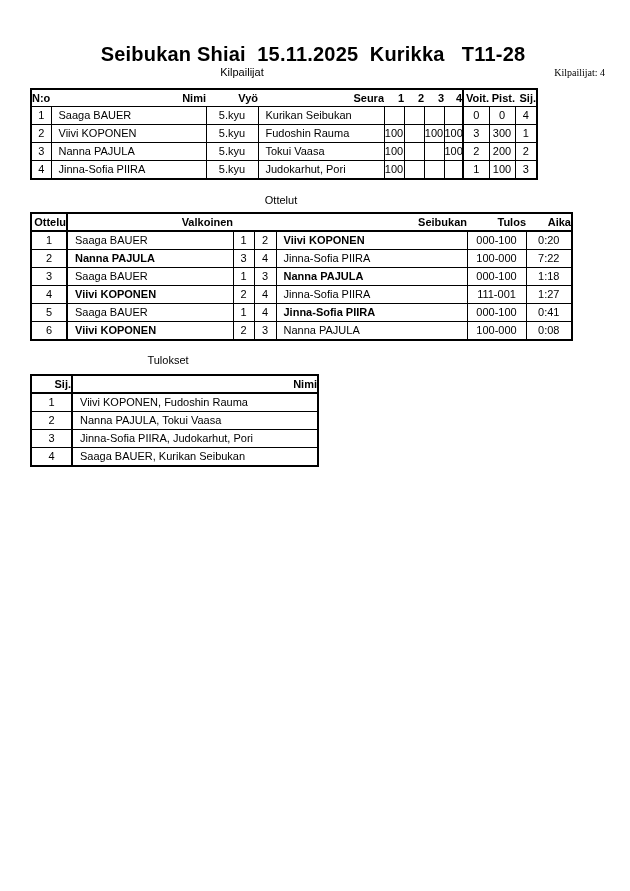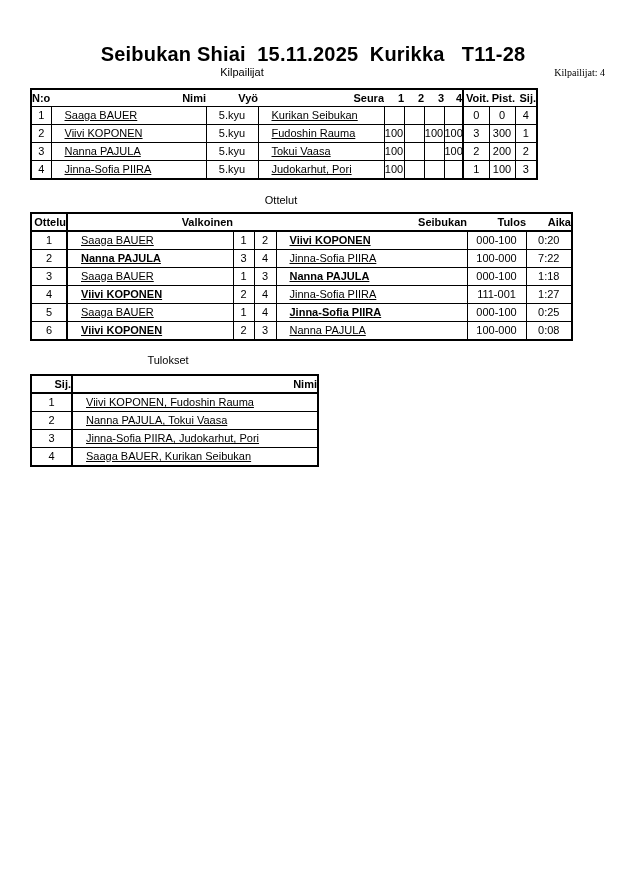--- a/index.html
+++ b/index.html
@@ -25,21 +25,21 @@
   }
   th{height:16px;line-height:16px;font-weight:bold;border:0;text-align:right;}
   td{height:17px;line-height:17px;border:1px solid #000;text-align:center;}
   .t1{left:30px;top:88px;width:506px;border:2px solid #000;}
   .t1 th{border-bottom:1px solid #000;}
   .t2{left:30px;top:212px;width:541px;border:2px solid #000;}
   .t2 th{border-bottom:2px solid #000;}
   .t3{left:30px;top:374px;width:287px;border:2px solid #000;}
   .t3 th{border-bottom:2px solid #000;}
   .al{text-align:left;}
-  .name{text-align:left;padding-left:13px;text-decoration:underline;}
+  .name{text-align:left;padding-left:7px;}
   .thickL{border-left:2px solid #000 !important;}
   .thickR{border-right:2px solid #000 !important;}
 </style>
 </head>
 <body>
 
 <div class="abs page-title">Seibukan Shiai  15.11.2025  Kurikka   T11-28</div>
 <div class="abs sec-title sec-kilpailijat">Kilpailijat</div>
 <div class="abs comp-count">Kilpailijat: 4</div>
 
@@ -184,21 +184,21 @@
     <td>111-001</td>
     <td>1:27</td>
   </tr>
   <tr>
     <td class="thickR">5</td>
     <td class="name">Saaga BAUER</td>
     <td>1</td>
     <td>4</td>
     <td class="name" style="font-weight: bold;">Jinna-Sofia PIIRA</td>
     <td>000-100</td>
-    <td>0:25</td>
+    <td>0:41</td>
   </tr>
   <tr>
     <td class="thickR">6</td>
     <td class="name" style="font-weight: bold;">Viivi KOPONEN</td>
     <td>2</td>
     <td>3</td>
     <td class="name">Nanna PAJULA</td>
     <td>100-000</td>
     <td>0:08</td>
   </tr>

